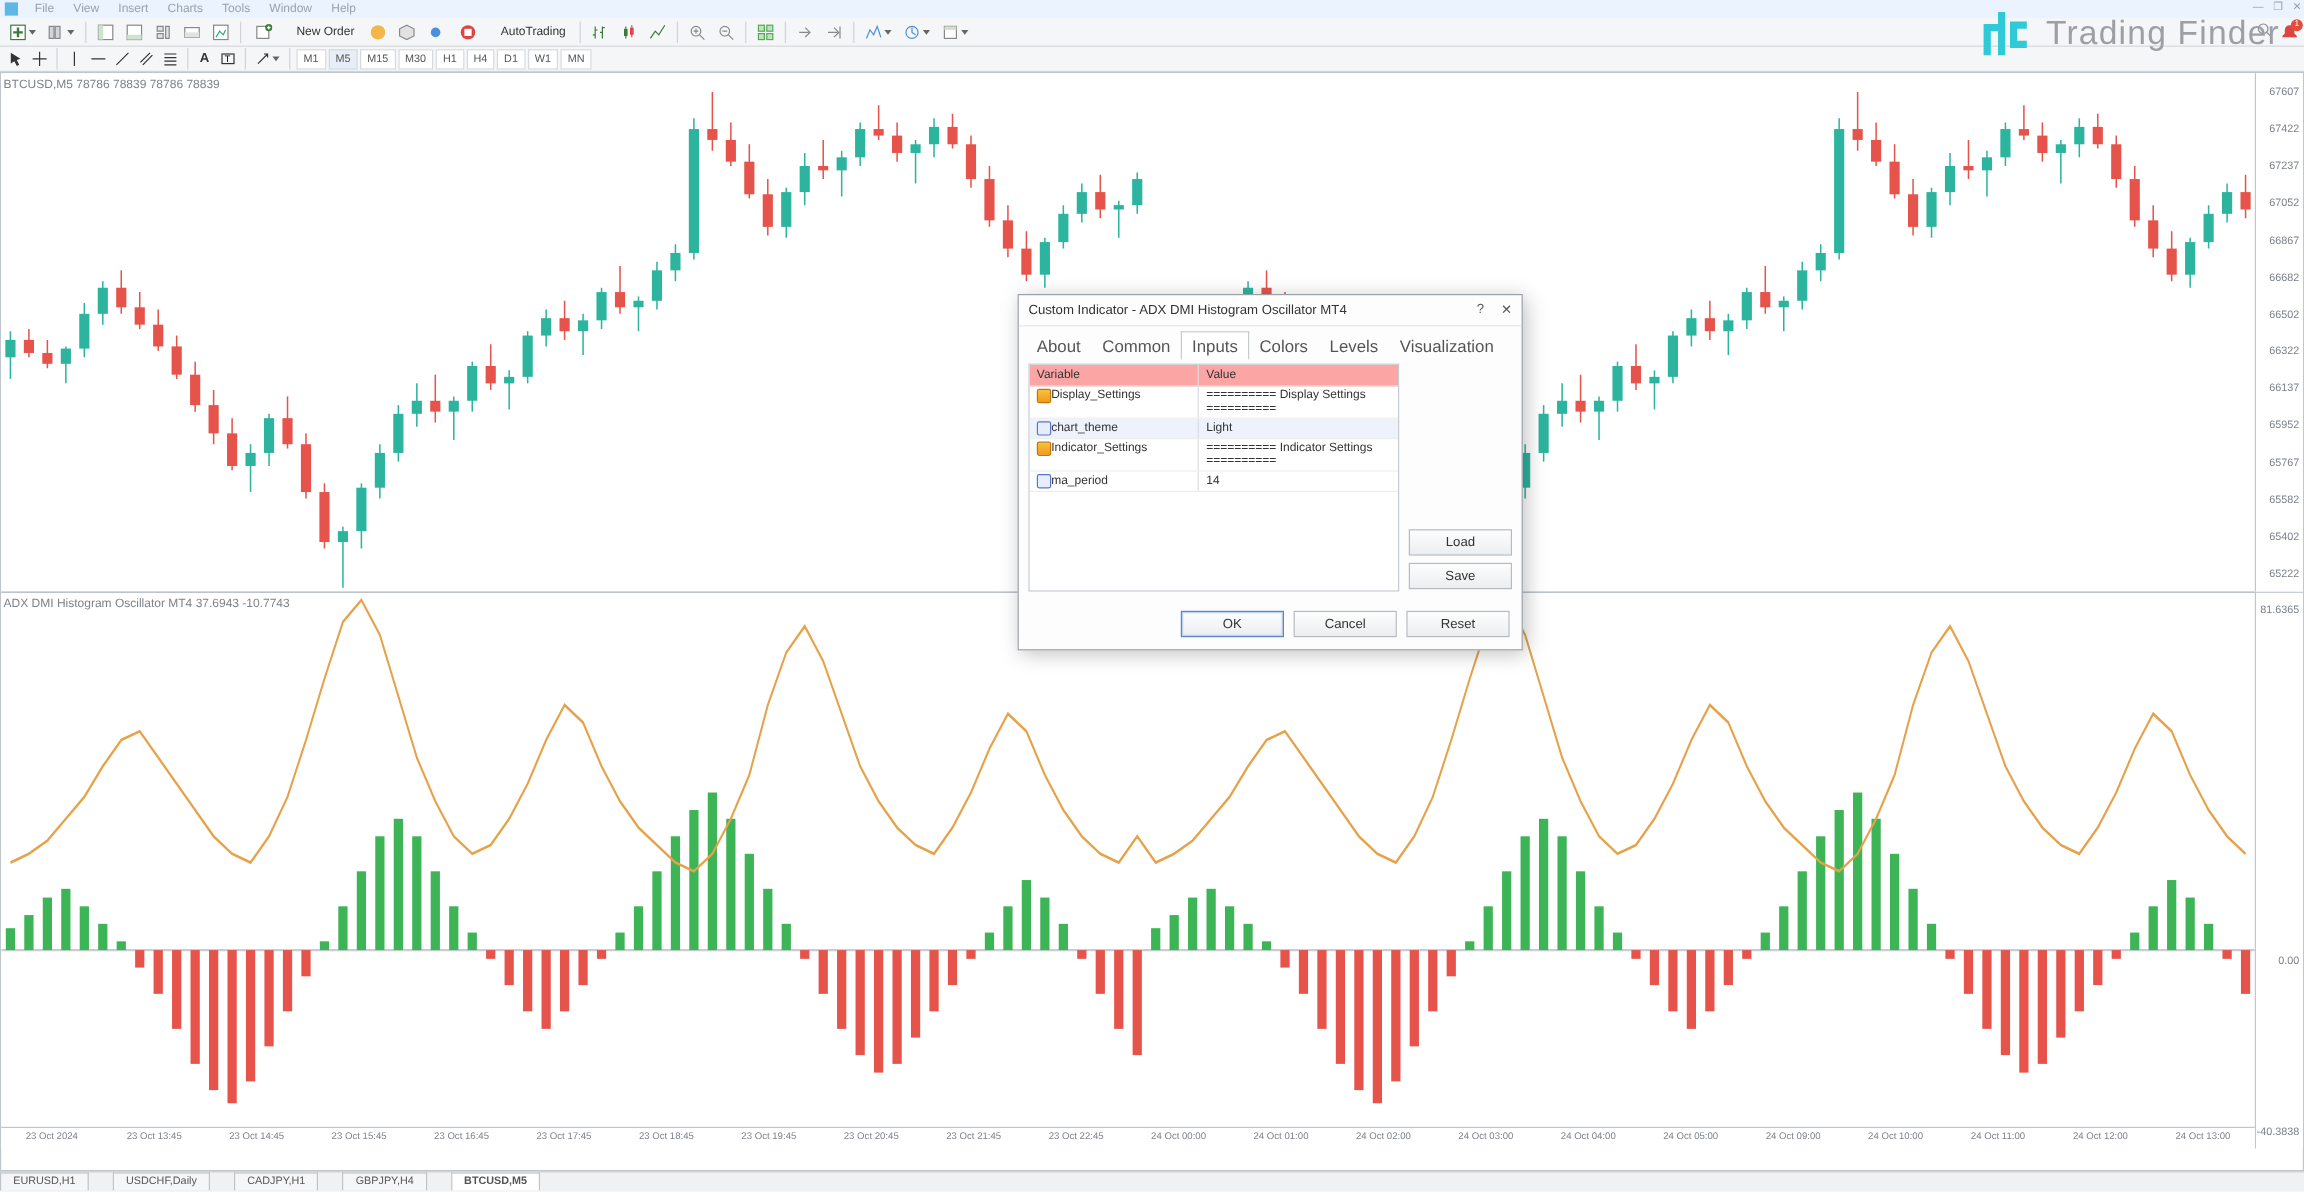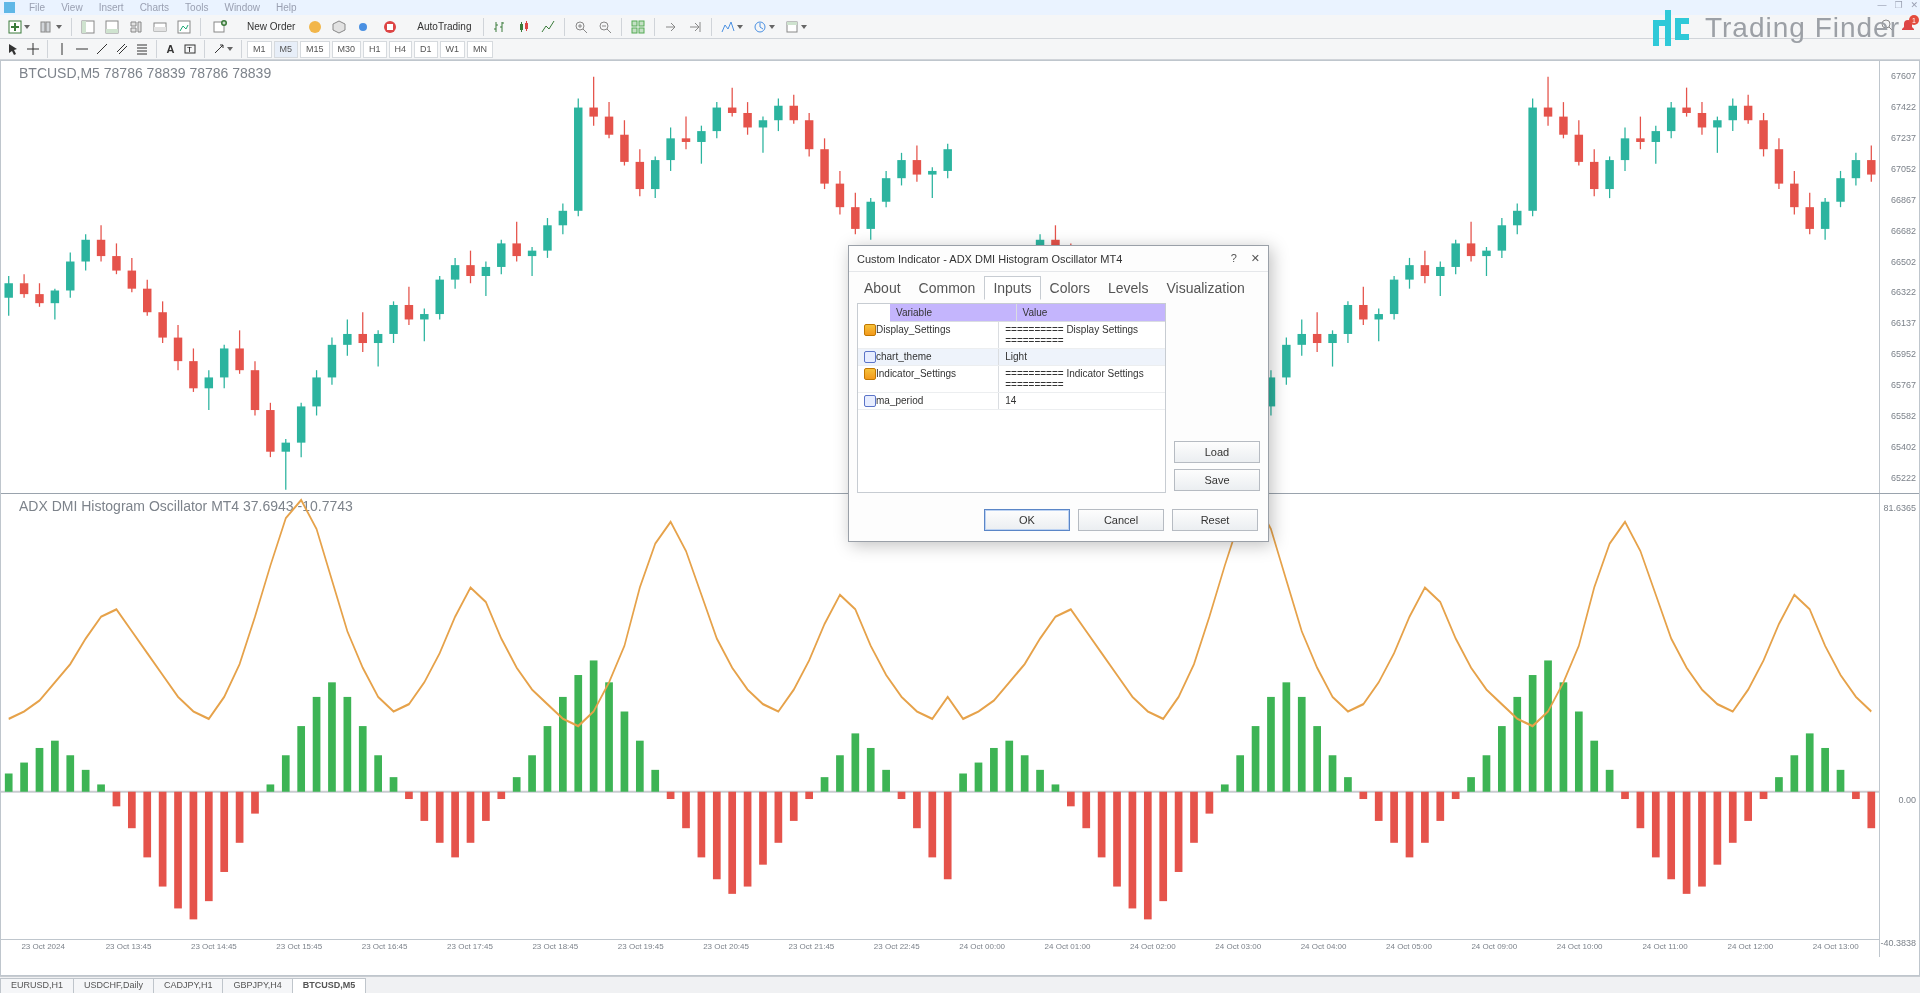--- a/index.html
+++ b/index.html
@@ -102,22 +102,22 @@
 
   .price-axis {
     position:absolute; right:0; top:0; bottom:0; width:40px;
     border-left:1px solid #bfc6cd;
     font-size:9px; color:#7c828a;
     background:#fff;
   }
   .price-tick { position:absolute; right:3px; transform:translateY(-50%); }
 
   .chart-label {
-    position:absolute; left:16px; top:4px;
-    font-size:14px; color:#7d838b;
+    position:absolute; left:0; top:4px;
+    font-size:10px; color:#7d838b;
     background:rgba(255,255,255,0.7);
     padding:0 2px;
   }
 
   .time-axis {
     position:absolute; left:0; right:40px; bottom:0; height:18px;
     border-top:1px solid #bfc6cd;
     background:#fff;
     display:flex;
     font-size:8px;
@@ -126,22 +126,23 @@
   .time-tick { flex:1; text-align:center; padding-top:2px; border-right:1px dotted transparent;}
 
   svg.plot { position:absolute; left:0; top:0; width:calc(100% - 40px); height:100%; }
   .chart-sub svg.plot { height:calc(100% - 18px); }
 
   
   .tabstrip {
     position:absolute; left:0; right:0; bottom:0; height:17px;
     background:#f0f1f3;
     border-top:1px solid #c8ccd1;
-    display:flex; align-items:center;
+    display:flex; align-items:flex-start;
     font-size:9px;
+    gap:21px;
   }
   .tab {
     height:15px; padding:1px 10px 0 10px;
     border:1px solid #bfc5cb; border-bottom:none;
     background:#f5f6f8; color:#555;
     margin-right:-1px;
   }
   .tab.active { background:#fff; font-weight:bold; }
 
   
@@ -202,21 +203,21 @@
     display:flex; gap:8px;
   }
   .inputs-table {
     flex:1;
     border:1px solid #c7ccd2;
     background:#fff;
     height:190px;
     overflow:hidden;
     font-size:10px;
   }
-  .it-head { display:flex; background:#c4b5fd; border-bottom:1px solid #dadde1;margin-left:32px;}
+  .it-head { display:flex; background:#fca5a5; border-bottom:1px solid #dadde1;}
   .it-head div { padding:3px 6px; }
   .it-col1{ width:46%; border-right:1px solid #dadde1;}
   .it-col2{ flex:1;}
   .it-row { display:flex; border-bottom:1px solid #eceef0;}
   .it-row.sel { background:#eef3fb;}
   .it-row div { padding:2px 6px; display:flex;align-items:flex-start; gap:0;}
   .var-ic{width:12px;height:12px;display:inline-block;}
   .var-ic.grp{background:linear-gradient(#f6c23a,#f3991c);border:1px solid #c17700;border-radius:2px;}
   .var-ic.str{background:#e7edff;border:1px solid #5b74c8;border-radius:2px;}
   .side-btns { display:flex; flex-direction:column; gap:6px; justify-content:flex-end; padding-bottom:2px;}

